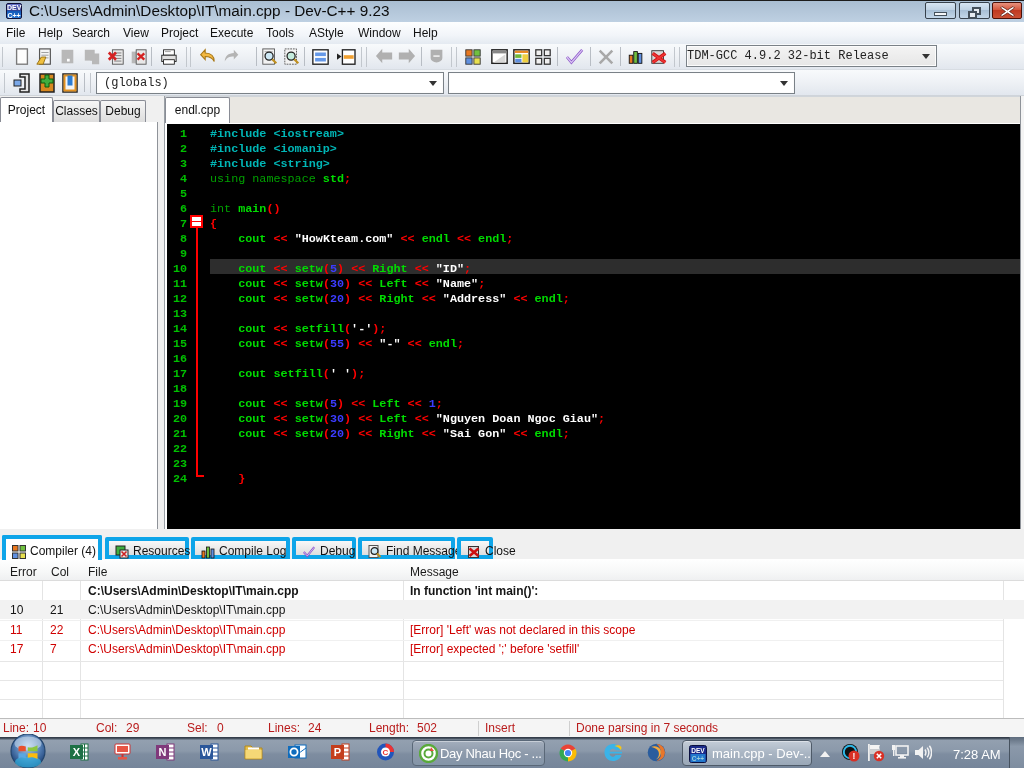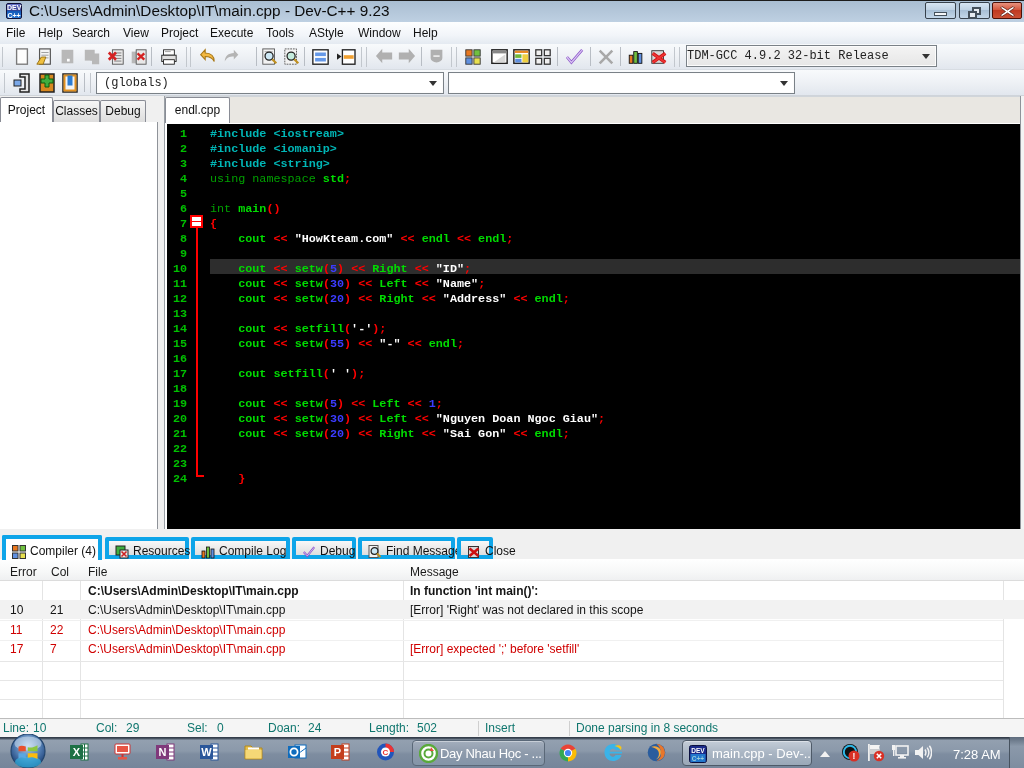--- a/index.html
+++ b/index.html
@@ -98,21 +98,21 @@
 #thead { left:0; top:0px; width:1024px; height:22px;
   background:linear-gradient(180deg,#ffffff 0%,#f7f8f8 60%,#eff0f1 100%); border-bottom:1px solid #dcdcdc; }
 .th { position:absolute; top:6px; font-size:12px; color:#1a1a1a; }
 .vline { position:absolute; top:0; width:1px; background:#e4e4e4; height:159px; }
 .hline { position:absolute; left:0; width:1003px; height:1px; background:#ededed; }
 .trow { position:absolute; left:0; width:1024px; height:19px; font-size:12px; color:#141414; }
 .trow div { position:absolute; top:3px; white-space:nowrap; }
 .red { color:#d00000; }
 
 
-#statusbar { left:0; top:718px; width:1024px; height:19px; background:#f5f5f5; border-top:1px solid #bcbcbc; font-size:12px; color:#0f766e;text-align:right; }
+#statusbar { left:0; top:718px; width:1024px; height:19px; background:#f5f5f5; border-top:1px solid #bcbcbc; font-size:12px; color:#b91c1c;text-align:right; }
 #statusbar div { position:absolute; top:2px; white-space:nowrap; }
 .ssep { position:absolute; top:2px; width:1px; height:15px; background:#cfcfcf; }
 
 
 #taskbar { left:0; top:737px; width:1024px; height:31px;
   background:linear-gradient(180deg,#2c3440 0%,#4e5a68 6%,#93a0b0 10%,#8b99aa 45%,#7e8da0 55%,#75859a 100%); }
 .tbtn { position:absolute; top:740px; height:26px; border-radius:4px; border:1px solid #5a6878; overflow:hidden; white-space:nowrap;
   background:linear-gradient(180deg,#a3aebd,#8d9aab 50%,#8495a8);
   color:#fff; font-size:13px; box-shadow:inset 0 1px 0 rgba(255,255,255,0.4); }
 .tbtn.active { background:linear-gradient(180deg,#c4cdd8,#a9b5c3 50%,#9aa8b8); border-color:#4e5a68; }
@@ -465,50 +465,50 @@
 <div class="hline" style="top:121px; background:#e6e6e6"></div>
 <div class="hline" style="top:140px; background:#e6e6e6"></div>
 <div class="trow" style="top:22px; font-weight:bold;">
   <div style="left:88px">C:\Users\Admin\Desktop\IT\main.cpp</div>
   <div style="left:410px">In function 'int main()':</div>
 </div>
 <div class="trow" style="top:41px; background:#f2f2f2;">
   <div style="left:10px">10</div>
       <div style="left:50px">21</div>
   <div style="left:88px">C:\Users\Admin\Desktop\IT\main.cpp</div>
-  <div style="left:410px">[Error] 'Right' was not declared in this scope</div>
 </div>
 <div class="trow red" style="top:61px;">
   <div style="left:10px">11</div>
       <div style="left:50px">22</div>
   <div style="left:88px">C:\Users\Admin\Desktop\IT\main.cpp</div>
+  <div style="left:410px">[Error] 'Left' was not declared in this scope</div>
 </div>
 <div class="trow red" style="top:80px;">
   <div style="left:10px">17</div>
       <div style="left:50px">7</div>
   <div style="left:88px">C:\Users\Admin\Desktop\IT\main.cpp</div>
   <div style="left:410px">[Error] expected ';' before 'setfill'</div>
 </div>
 </div>
 
 <div class="abs" id="statusbar">
 <div style="left:3px">Line:</div>
     <div style="left:33px">10</div>
 <div style="left:96px">Col:</div>
     <div style="left:126px">29</div>
 <div style="left:187px">Sel:</div>
     <div style="left:217px">0</div>
-<div style="left:268px">Doan:</div>
+<div style="left:268px">Lines:</div>
     <div style="left:308px">24</div>
 <div style="left:369px">Length:</div>
     <div style="left:417px">502</div>
 <div class="ssep" style="left:478px"></div>
 <div style="left:485px">Insert</div>
 <div class="ssep" style="left:569px"></div>
-<div style="left:576px">Done parsing in 8 seconds</div>
+<div style="left:576px">Done parsing in 7 seconds</div>
 </div>
 
 <div class="abs" id="taskbar"></div>
 <div class="tbtn" style="left:412px; width:133px;">
     <span style="position:absolute;left:27px;top:5px;letter-spacing:-0.3px;">Day Nhau Học - ...</span>
   <svg style="position:absolute;left:6px;top:3px" width="19" height="19" viewBox="0 0 19 19">
       <circle cx="9.5" cy="9.5" r="8.5" fill="#fff"></circle>
       <circle cx="9.5" cy="9.5" r="8.5" fill="none" stroke="#5aaa3c" stroke-width="2.4"></circle>
       <circle cx="9.5" cy="9.5" r="4" fill="none" stroke="#5aaa3c" stroke-width="2"></circle>
       <path d="M12 3 L15 7 L11 7 Z" fill="#e84c3d"></path>

